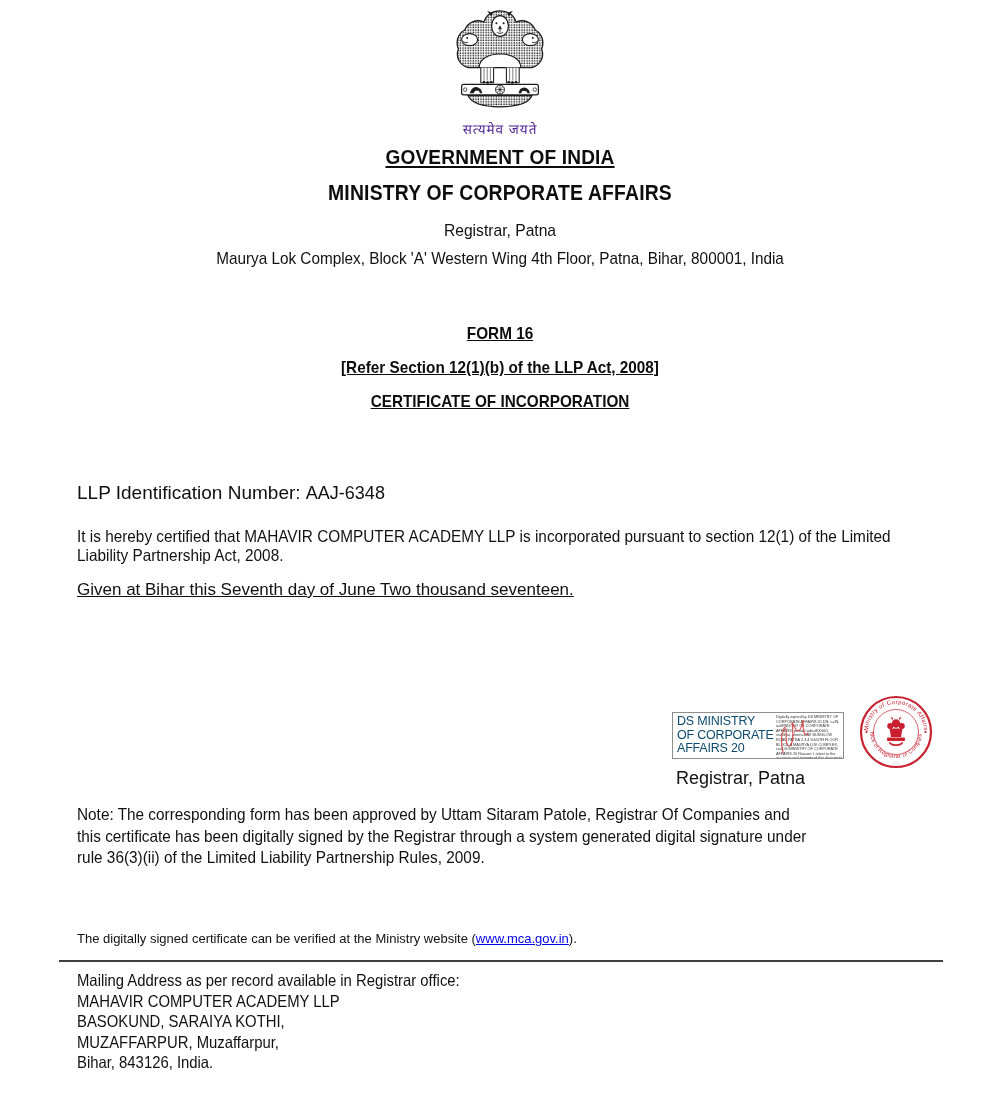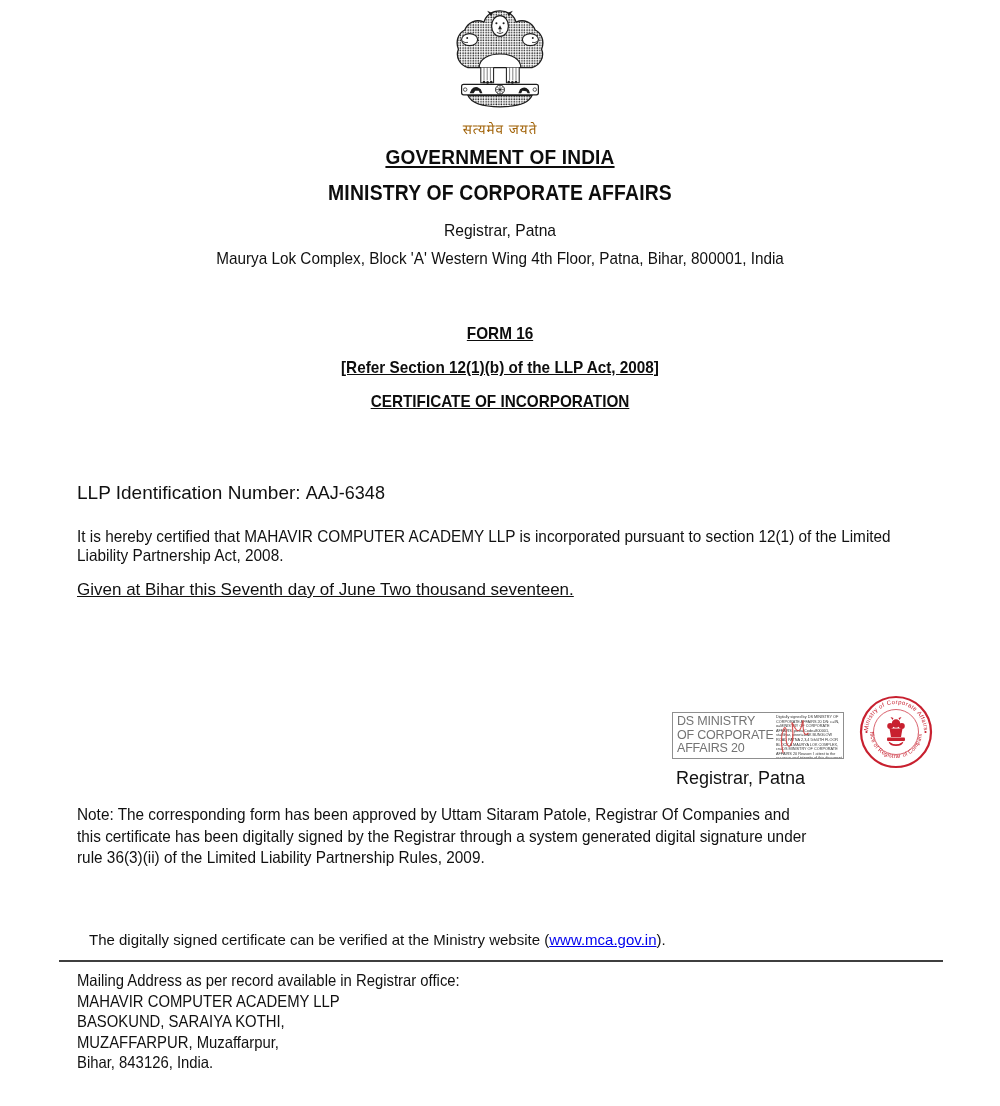--- a/index.html
+++ b/index.html
@@ -5,46 +5,46 @@
   * { margin:0; padding:0; box-sizing:border-box; }
   html,body { background:#ffffff; }
   .page {
     position:relative; width:1000px; height:1106px; background:#ffffff;
     font-family:"Liberation Sans", sans-serif; color:#111; overflow:hidden;
     margin:0 auto;
   }
   .abs { position:absolute; }
   .center { left:0; right:0; text-align:center; }
   .emblem-wrap { top:6px; }
-  .motto { top:120px; font-size:13.5px; color:#a16207; letter-spacing:1px; }
+  .motto { top:120px; font-size:13.5px; color:#4c1d95; letter-spacing:1px; }
   .gov-title { top:145px; font-size:20.5px; font-weight:bold; text-decoration:underline;
                transform:scaleX(0.93); letter-spacing:.2px; color:#0d0d0d; }
   .ministry-title { top:181px; font-size:21.5px; font-weight:bold;
                transform:scaleX(0.9); letter-spacing:.2px; color:#0d0d0d; }
   .office-name { top:221px; font-size:17px; transform:scaleX(0.92); }
   .office-address { top:249px; font-size:17px; transform:scaleX(0.9); }
   .form-line { font-size:17px; font-weight:bold; text-decoration:underline;
                transform:scaleX(0.9); color:#0d0d0d; }
   .form-no { top:324px; }
   .form-ref { top:358px; }
   .cert-title { top:392px; }
   .llp-line { left:77px; top:482px; font-size:19px;text-align:right; }
   .llp-value { font-size:18px; }
   .para { left:77px; transform:scaleX(0.93); transform-origin:0 0; }
   .para .pline { white-space:nowrap; font-size:16.5px; line-height:18.5px; }
   .cert-para { top:527px; }
   .given-line { left:77px; top:580px; font-size:17px; white-space:nowrap;text-decoration:underline; }
   .note-para { top:804px; }
   .note-para .pline { line-height:21.5px; }
-  .verify-line { left:77px; top:931px; font-size:15px; white-space:nowrap;margin-left:12px; }
+  .verify-line { left:77px; top:931px; font-size:13px; white-space:nowrap; }
   .verify-line a { color:#0000ee; text-decoration:underline; cursor:pointer; }
   .sig-box { left:672px; top:712px; width:172px; height:47px;
              border:1px solid #8f8f8f; background:#fff; display:flex; }
   .sig-name { width:101px; padding:2px 0 0 4px; font-size:12.5px; line-height:13.5px;
-              color:#737373; letter-spacing:-.2px; }
+              color:#0c4a6e; letter-spacing:-.2px; }
   .sig-details { flex:1; position:relative; padding:2px 1px 0 2px; font-size:3.8px;
                  line-height:4.6px; color:#333; overflow:hidden; word-break:break-word; }
   .squiggle { position:absolute; left:0; top:0; width:100%; height:100%; pointer-events:none; }
   .seal { left:858px; top:694px; }
   .registrar-sign { left:676px; top:768px; font-size:18px; }
   .sep-line { left:59px; top:960px; width:884px; height:0; border-top:2px solid #3f3f3f; }
   .mailing { top:970px; transform:scaleX(0.9); }
   .mailing .pline { line-height:20.6px; }
 </style>
 </head>

